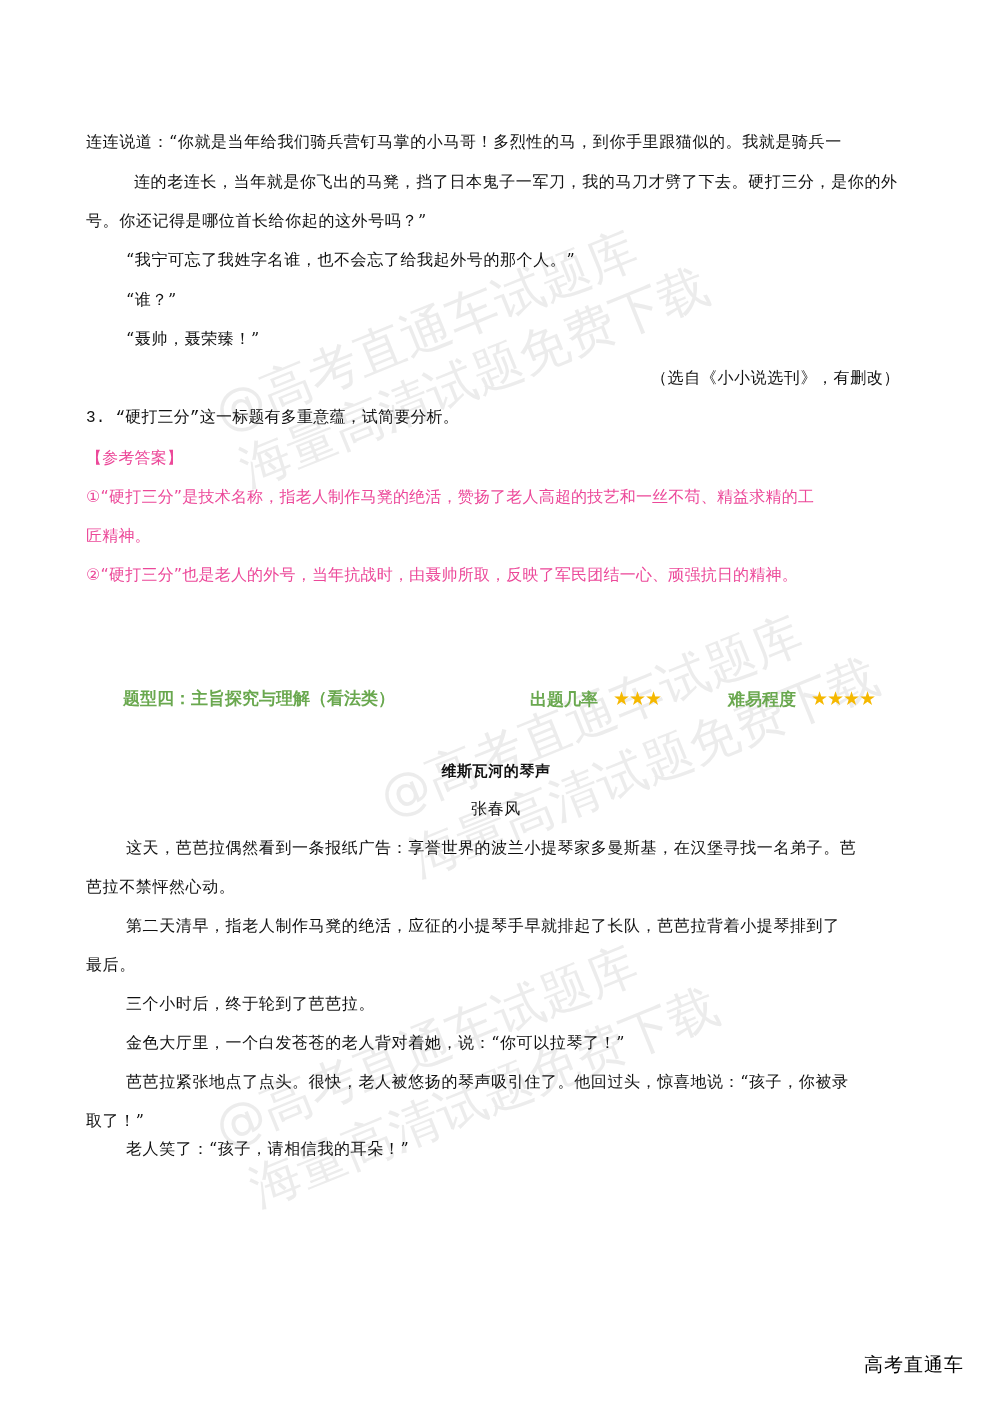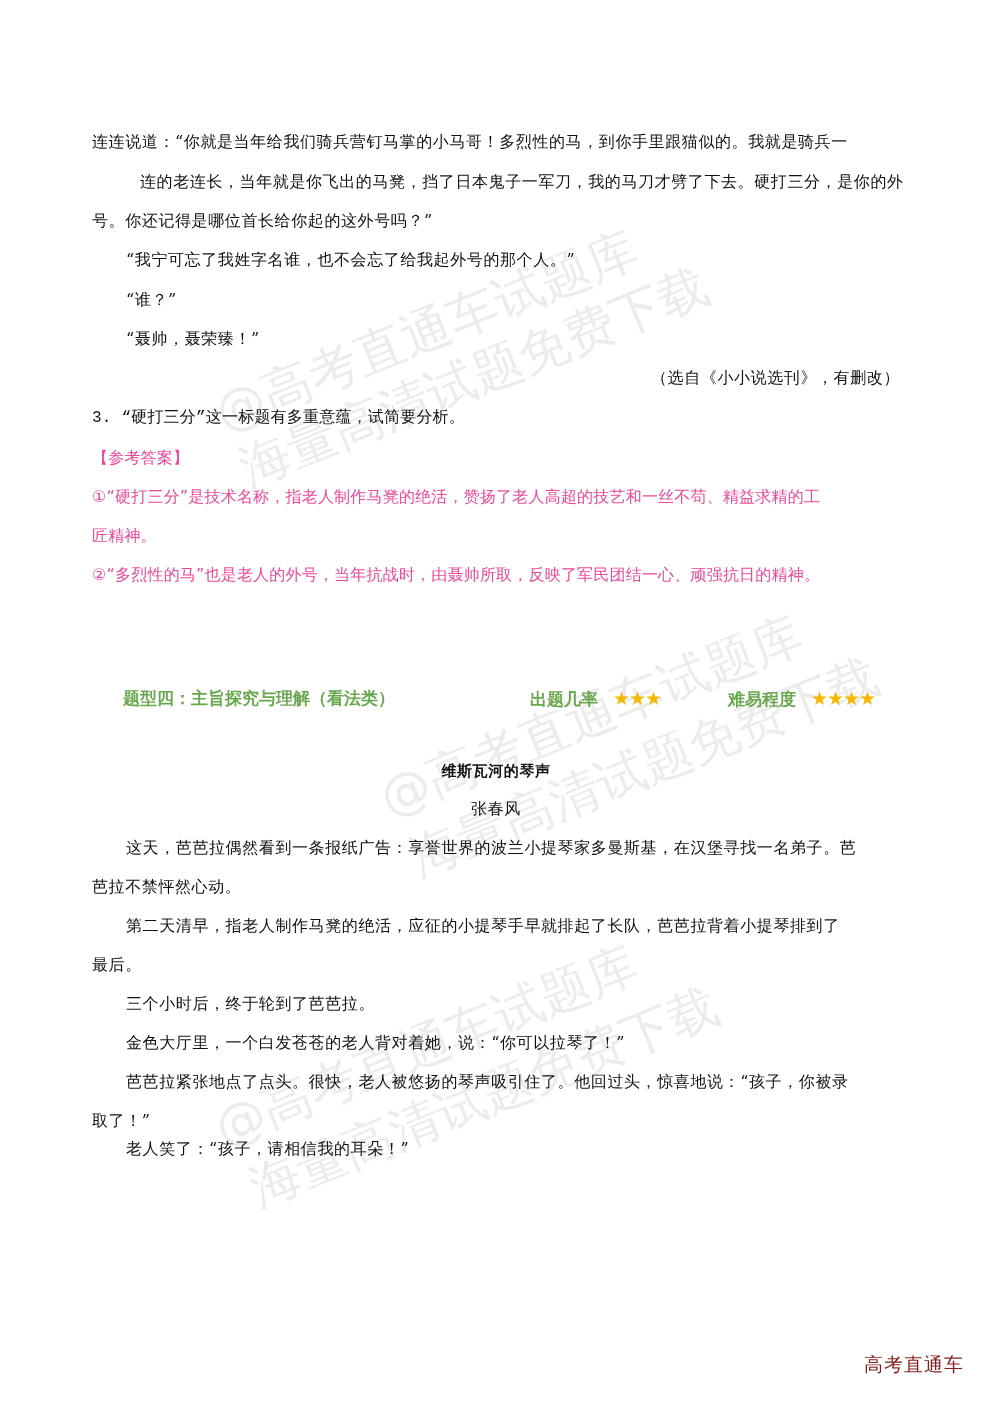--- a/index.html
+++ b/index.html
@@ -1,35 +1,35 @@
 <!DOCTYPE html>
 <html><head>
 <meta charset="utf-8">
 <style>
   html, body { margin: 0; padding: 0; background: #ffffff; }
   body { width: 992px; height: 1403px; position: relative; overflow: hidden;
          font-family: "DejaVu Serif", "Liberation Serif", serif; color: #111; }
   .page { position: absolute; left: 0; top: 0; width: 992px; height: 1403px; }
-  .line { position: absolute; left: 92px; font-size: 16px; line-height: 20px; white-space: nowrap; letter-spacing: 0.6px; }
+  .line { position: absolute; left: 86px; font-size: 16px; line-height: 20px; white-space: nowrap; letter-spacing: 0.6px; }
   .indent { left: 126px; }
   .red { color: #ec4899; font-family: "DejaVu Sans", "Liberation Sans", sans-serif; letter-spacing: 0.2px; }
   .sans { font-family: Liberation Mono, monospace; letter-spacing: 0.2px; }
   .right { left: auto; right: 92px; }
   .center { left: 0; right: 0; text-align: center; }
   .bold { font-weight: bold; }
   .section-header { position: absolute; top: 687px; left: 108px; right: 130px; height: 24px;
                     font-family: "DejaVu Sans", "Liberation Sans", sans-serif; font-size: 17px;
                     color: #6aa84f; font-weight: bold; }
   .section-header span { position: absolute; top: 0; white-space: nowrap; margin-left: 15px; }
   .stars { color: #f5b800; letter-spacing: -1px; font-size: 19px; }
   .watermark { position: absolute; color: rgba(150,150,150,0.18); font-family: "DejaVu Sans", "Liberation Sans", sans-serif;
                font-size: 50px; white-space: nowrap; transform: rotate(-22deg); transform-origin: left top;
                pointer-events: none; }
   .footer-brand { position: absolute; right: 28px; top: 1352px; font-family: "DejaVu Sans", "Liberation Sans", sans-serif;
-                  font-size: 19px; color: #7f1d1d; letter-spacing: 1px; }
+                  font-size: 19px; color: #000000; letter-spacing: 1px; }
 </style>
 </head>
 <body>
 
 <div class="page">
 
   <div class="watermark" style="left:205px; top:385px;">@高考直通车试题库</div>
   <div class="watermark" style="left:230px; top:440px;">海量高清试题免费下载</div>
   <div class="watermark" style="left:370px; top:770px;">@高考直通车试题库</div>
   <div class="watermark" style="left:400px; top:830px;">海量高清试题免费下载</div>
@@ -41,21 +41,21 @@
   <div class="line" style="top:211px;">号。你还记得是哪位首长给你起的这外号吗？”</div>
   <div class="line indent" style="top:250px;">“我宁可忘了我姓字名谁，也不会忘了给我起外号的那个人。”</div>
   <div class="line indent" style="top:290px;">“谁？”</div>
   <div class="line indent" style="top:329px;">“聂帅，聂荣臻！”</div>
   <div class="line right" style="top:368px;">（选自《小小说选刊》，有删改）</div>
 
   <div class="line sans" style="top:408px;">3. “硬打三分”这一标题有多重意蕴，试简要分析。</div>
   <div class="line red" style="top:448px;">【参考答案】</div>
   <div class="line red" style="top:487px;">①“硬打三分”是技术名称，指老人制作马凳的绝活，赞扬了老人高超的技艺和一丝不苟、精益求精的工</div>
   <div class="line red" style="top:526px;">匠精神。</div>
-  <div class="line red" style="top:565px;">②“多烈性的马”也是老人的外号，当年抗战时，由聂帅所取，反映了军民团结一心、顽强抗日的精神。</div>
+  <div class="line red" style="top:565px;">②“硬打三分”也是老人的外号，当年抗战时，由聂帅所取，反映了军民团结一心、顽强抗日的精神。</div>
 
   <div class="section-header">
     <span style="left:0;">题型四：主旨探究与理解（看法类）</span>
     <span style="left:392px;">
       <span style="position:static;">出题几率</span><span class="stars" style="position:static;">★★★</span>
     </span>
     <span style="left:590px;">
       <span style="position:static;">难易程度</span><span class="stars" style="position:static;">★★★★</span>
     </span>
   </div>

